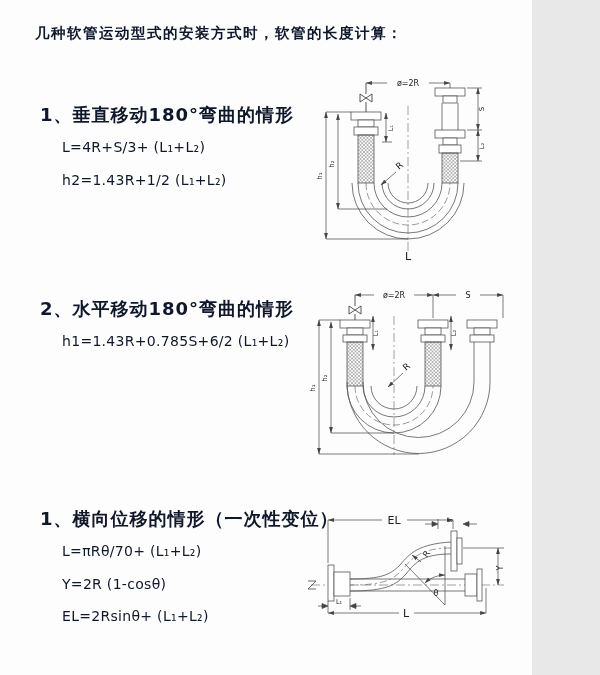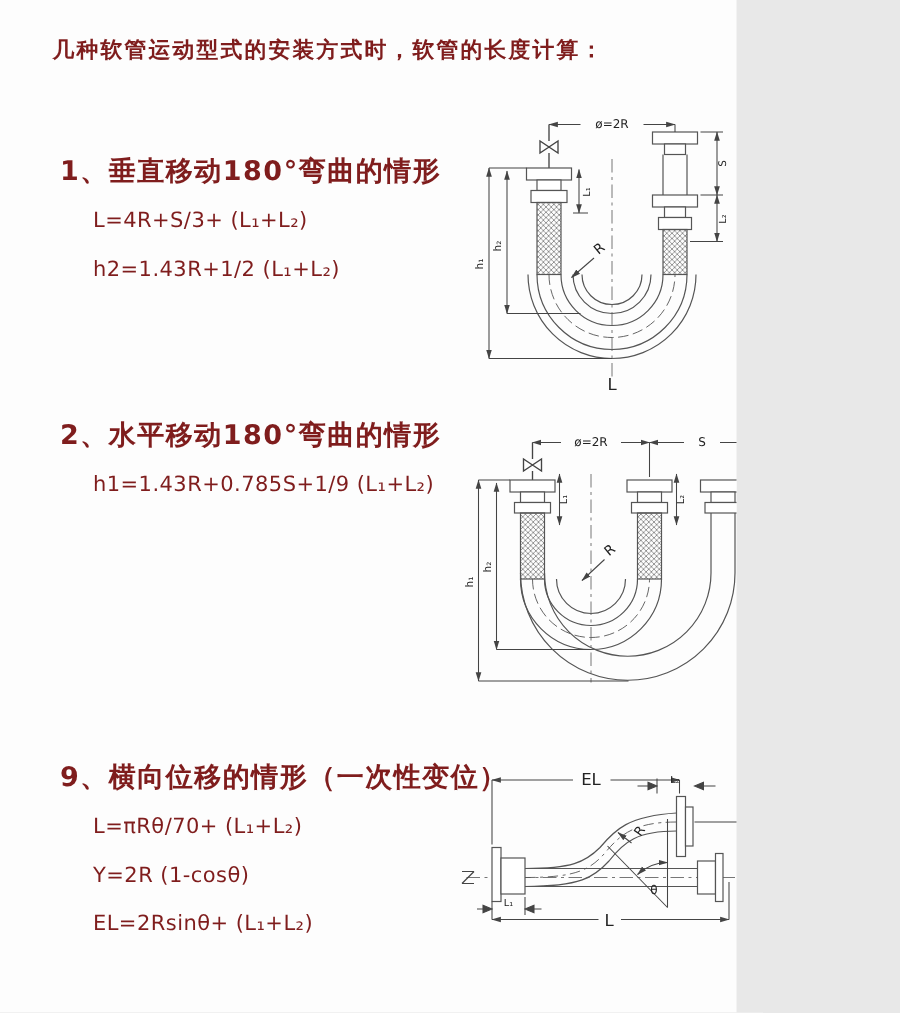--- a/index.html
+++ b/index.html
@@ -1,18 +1,18 @@
 <!DOCTYPE html>
 <html><head>
 <meta charset="utf-8">
 <style>
   html,body{margin:0;padding:0;background:#e8e8e8;}
   .page{
-    position:relative;width:491px;height:675px;background:#fdfdfd;
-    font-family:"DejaVu Sans",sans-serif;color:#7f1d1d;overflow:hidden;
+    position:relative;width:532px;height:675px;background:#fdfdfd;
+    font-family:"DejaVu Sans",sans-serif;color:#0f172a;overflow:hidden;
   }
   .title{
     position:absolute;left:35px;top:24px;font-size:14.5px;font-weight:bold;
     letter-spacing:1.5px;
   }
   .section{position:absolute;left:40px;}
   .heading{font-size:18px;font-weight:bold;letter-spacing:1px;line-height:32px;white-space:nowrap;}
   .formula{font-size:14px;line-height:32.5px;padding-left:22px;letter-spacing:.3px;white-space:nowrap;}
   .diag{position:absolute;}
   .diag text{fill:#222;font-family:"DejaVu Sans",sans-serif;}
@@ -24,27 +24,27 @@
 <div class="page">
 
   <div class="title">几种软管运动型式的安装方式时，软管的长度计算：</div>
 
   <div class="section" style="top:99px">
     <div class="heading">1、垂直移动180°弯曲的情形</div>
     <div class="formula">L=4R+S/3+ (L₁+L₂)</div>
     <div class="formula">h2=1.43R+1/2 (L₁+L₂)</div>
   </div>
 
-  <div class="section" style="top:275px">
+  <div class="section" style="top:293px">
     <div class="heading">2、水平移动180°弯曲的情形</div>
-    <div class="formula">h1=1.43R+0.785S+1/9 (L₁+L₂)</div>
+    <div class="formula">h1=1.43R+0.785S+6/2 (L₁+L₂)</div>
   </div>
 
   <div class="section" style="top:503px">
-    <div class="heading">9、横向位移的情形（一次性变位）</div>
+    <div class="heading">1、横向位移的情形（一次性变位）</div>
     <div class="formula">L=πRθ/70+ (L₁+L₂)</div>
     <div class="formula">Y=2R (1-cosθ)</div>
     <div class="formula">EL=2Rsinθ+ (L₁+L₂)</div>
   </div>
 
   <svg class="diag" style="left:308px;top:68px" width="292" height="195" viewBox="0 0 292 195">
     <defs>
       <marker id="ar1" viewBox="0 0 8 6" refX="7.5" refY="3" markerWidth="9" markerHeight="7" orient="auto-start-reverse">
         <path d="M0,0.6 L8,3 L0,5.4 Z" fill="#444"></path>
       </marker>

